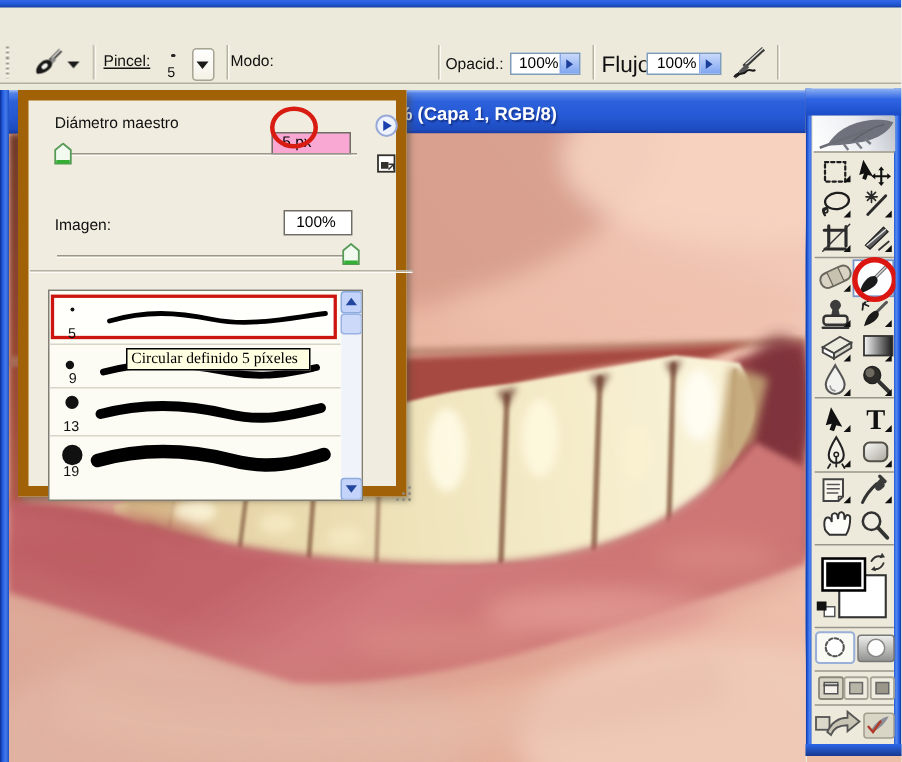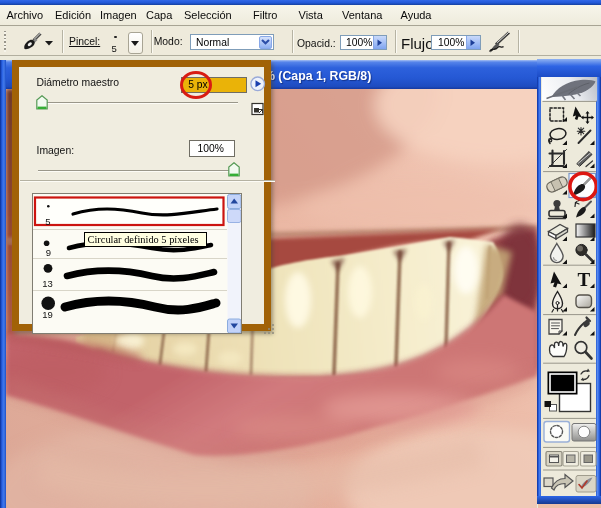--- a/index.html
+++ b/index.html
@@ -109,60 +109,40 @@
  <ellipse cx="478" cy="372" rx="42" ry="13" fill="#dc8a86" opacity=".6"></ellipse>
 
 </g>
 <path d="M6,335 C60,341 100,351 140,359" stroke="#b25457" stroke-width="8" fill="none" opacity=".7" filter="url(#b5)"></path>
 <path d="M6,384 C80,412 160,442 240,456 C320,458 400,432 537,376" stroke="#c97e76" stroke-width="9" fill="none" opacity=".5" filter="url(#b8)"></path>
 <path d="M40,470 C140,500 300,498 480,452" stroke="#e5bca8" stroke-width="30" fill="none" opacity=".55" filter="url(#b8)"></path>
 </svg>
 
 <div id="topbar" style="left:0;top:0;width:601px;height:5px;
  background:linear-gradient(180deg,#3268e8 0,#2258d8 55%,#16409e 100%);"></div>
-<div id="menubar" style="left:0;top:5px;width:601px;height:21px;border-bottom:1px solid #a8a494;
- background:linear-gradient(180deg,#f7f5eb 0,#eeebdc 100%);font-size:11px;color:#0a0a0a;">
- <span style="left:6.5px;top:4px;">Archivo</span>
- <span style="left:55px;top:4px;">Edición</span>
- <span style="left:100px;top:4px;">Imagen</span>
- <span style="left:146px;top:4px;">Capa</span>
- <span style="left:184px;top:4px;">Selección</span>
- <span style="left:253px;top:4px;">Filtro</span>
- <span style="left:298.5px;top:4px;">Vista</span>
- <span style="left:342px;top:4px;">Ventana</span>
- <span style="left:400.5px;top:4px;">Ayuda</span>
-</div>
 <div id="optbar" style="left:0;top:27px;width:601px;height:29px;border-bottom:1px solid #b2af9f;background:#eeeadb;">
  <div style="left:3.5px;top:4px;width:3px;height:21px;
    background:repeating-linear-gradient(180deg,#98958a 0,#98958a 1.5px,#f6f4ea 1.5px,#f6f4ea 3.5px);width:2px;"></div>
  <svg style="left:20px;top:3px;" width="38" height="24" viewBox="0 0 38 24">
    <path d="M20.5,3.5 L13.5,10.5" stroke="#4a4a48" stroke-width="3"></path>
    <path d="M20.5,3 L14.5,9" stroke="#e8e8e6" stroke-width="1"></path>
    <path d="M15.5,8 L17.5,10 L14.5,13 L12.5,11 Z" fill="#8a8a88"></path>
    <path d="M13.5,10.5 C15.5,12 15,14.5 12.5,16.5 C10,18.5 6.5,19.5 4.5,19 C3.5,16.5 5,13.5 7.5,11.5 C10,9.5 12.3,9.5 13.5,10.5 Z" fill="#1a1a1a"></path>
    <ellipse cx="9.8" cy="14.2" rx="2.4" ry="1.5" fill="#eeeeea" transform="rotate(-40 9.8 14.2)"></ellipse>
    <path d="M25,11 h8 l-4,4.5 Z" fill="#1a1a1a"></path>
  </svg>
  <div class="vsep" style="left:61.5px;top:2.5px;width:1px;height:23px;background:#b6b3a3;box-shadow:1px 0 0 #fbfaf3;"></div>
  <span class="lbl" style="left:69px;top:8.5px;text-decoration:underline;">Pincel:</span>
  <div style="left:114px;top:35.5px;width:2.6px;height:2.6px;background:#222;border-radius:50%;top:8.5px;"></div>
  <span style="left:111.5px;top:16px;font-size:9.5px;color:#111;">5</span>
  <div style="left:127.5px;top:5px;width:15px;height:21.5px;background:linear-gradient(180deg,#fff,#f4f1e6);
    border:1px solid #a8a494;border-radius:3px;"></div>
  <div style="left:130px;top:13.5px;width:0;height:0;border:4.8px solid transparent;border-top:5px solid #1a1a1a;border-bottom:none;left:130.5px;"></div>
  <div class="vsep" style="left:150.5px;top:2.5px;width:1px;height:23px;background:#b6b3a3;box-shadow:1px 0 0 #fbfaf3;"></div>
  <span class="lbl" style="left:153.7px;top:8.5px;">Modo:</span>
- <div style="left:190px;top:7.2px;width:83.5px;height:16.3px;background:#fff;border:1px solid #7f9db9;">
-   <span style="left:5px;top:1.5px;font-size:10.3px;color:#000;position:absolute;">Normal</span>
-   <div style="right:1px;top:1px;width:13px;height:13.3px;border-radius:2px;position:absolute;
-     background:linear-gradient(180deg,#d6e2fb 0,#b4caf7 50%,#8fb0f2 100%);border:1px solid #88a8e8;"></div>
-   <svg style="right:2px;top:4px;position:absolute;" width="11" height="8" viewBox="0 0 11 8">
-     <path d="M2,1 L5.5,4.2 L9,1" stroke="#2c4ea8" stroke-width="2.2" fill="none"></path>
-   </svg>
- </div>
  <div class="vsep" style="left:291.5px;top:2.5px;width:1px;height:23px;background:#b6b3a3;box-shadow:1px 0 0 #fbfaf3;"></div>
  <span class="lbl" style="left:297px;top:11px;">Opacid.:</span>
  <div style="left:340px;top:7.5px;width:47px;height:15.5px;background:#fff;border:1px solid #7f9db9;">
    <span style="left:5px;top:1px;font-size:10.3px;color:#000;position:absolute;">100%</span>
    <div style="right:0;top:0;width:13px;height:13.5px;position:absolute;
      background:linear-gradient(180deg,#c9d9fa 0,#a5c0f6 50%,#7fa4f0 100%);border-left:1px solid #88a8e8;"></div>
    <svg style="right:2.5px;top:3.5px;position:absolute;" width="8" height="8" viewBox="0 0 8 8">
      <path d="M1.5,0.5 L6,3.8 L1.5,7" fill="#1c3e98"></path>
    </svg>
  </div>
@@ -364,21 +344,21 @@
  <path d="M594,335.5 h-4.6 l4.6,-4.6 Z" fill="#111"></path>
 
 </g>
 
 <circle cx="582.6" cy="186.4" r="13.2" fill="none" stroke="#dc1712" stroke-width="3.6"></circle>
 </svg>
 
 <div id="panel" style="left:12px;top:59.5px;width:259px;height:271.5px;background:#f0ede0;
  border:7px solid #a16207;box-shadow:2px 3px 4px rgba(80,70,50,.5);">
  <span class="lbl" style="left:17.5px;top:10px;">Diámetro maestro</span>
- <div style="left:162.2px;top:10px;width:66px;height:16px;background:#eab308;border:1px solid #6f6d64;">
+ <div style="left:162.2px;top:21px;width:53px;height:16px;background:#f9a8d4;border:1px solid #6f6d64;">
    <span style="position:absolute;left:6px;top:1.5px;font-size:10.3px;color:#000;">5 px</span>
  </div>
  <div style="left:160.5px;top:4.5px;width:32px;height:28px;border:3.6px solid #d81c12;border-radius:50%;"></div>
  <svg style="left:228px;top:7px;" width="30" height="105" viewBox="0 0 30 105">
    <circle cx="10.7" cy="9.8" r="6.8" fill="#eef2fc" stroke="#9aaad8" stroke-width="1.3"></circle>
    <path d="M8.5,6.3 L14.2,9.8 L8.5,13.3 Z" fill="#1b3fae"></path>
    <rect x="5" y="29.5" width="11" height="11" fill="#fff" stroke="#33312c" stroke-width="1.2"></rect>
    <rect x="7" y="34" width="5" height="4.5" fill="#33312c"></rect>
    <path d="M12,39 L15.5,35.5 M15.5,39 L15.5,35.5 L12,35.5" stroke="#33312c" stroke-width="1" fill="none"></path>
  </svg>

